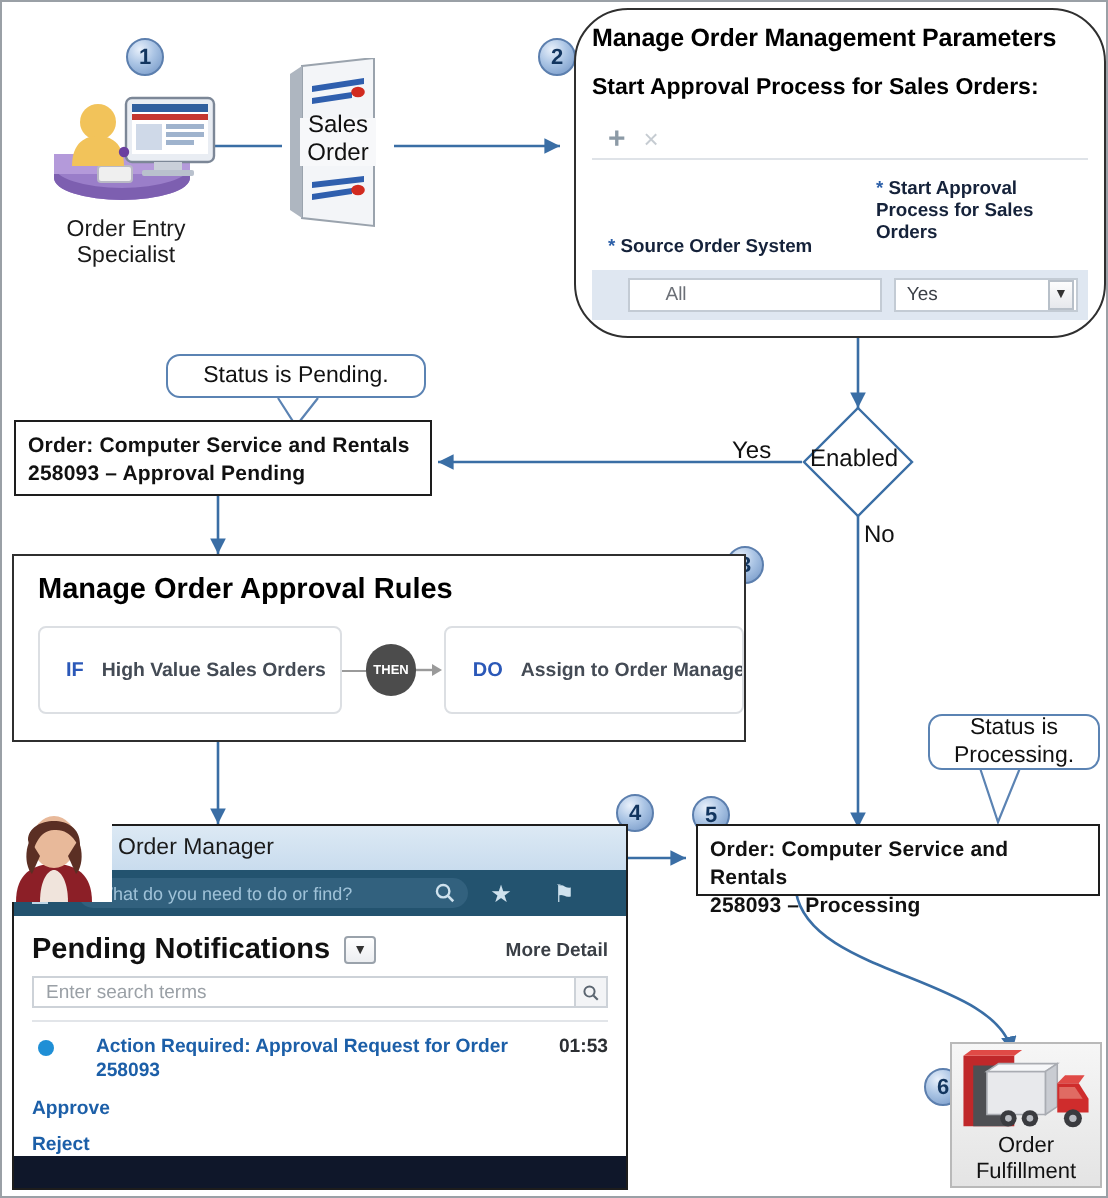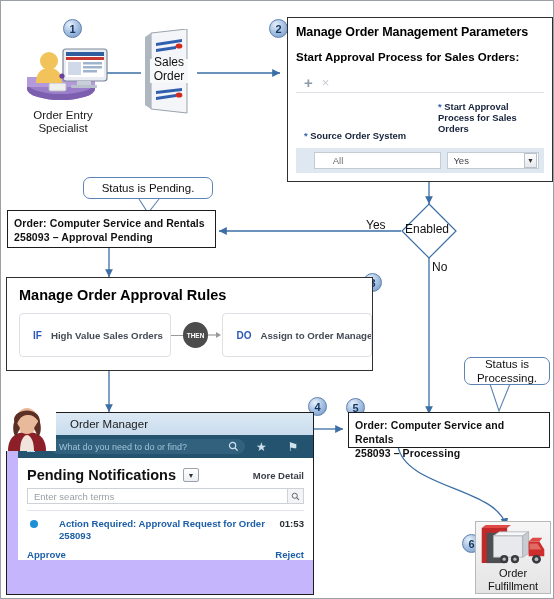--- a/index.html
+++ b/index.html
@@ -100,21 +100,21 @@
   .kw{font-size:10px;font-weight:bold;color:#2b58b8;}
   .rtxt{font-size:9.7px;font-weight:bold;color:#444b55;white-space:nowrap;}
   .then-dot{
     width:26px;height:26px;border-radius:50%;background:#4c4c4c;
     color:#fff;font-size:6.5px;font-weight:bold;
     display:flex;align-items:center;justify-content:center;
   }
 
   
   .app{
-    border:1px solid #1d1d1d;background:#c4b5fd;box-sizing:border-box;overflow:hidden;padding-left:11px;
+    border:1px solid #1d1d1d;background:#0f172a;box-sizing:border-box;overflow:hidden;
   }
   .app-titlebar{
     height:22px;background:linear-gradient(#dce9f4,#c9dcee);
     display:flex;align-items:center;
   }
   .app-title{font-size:11.5px;color:#1a1a1a;padding-left:52px;}
   .app-navbar{
     height:23px;background:#23536f;display:flex;align-items:center;gap:0;
   }
   .searchpill{
@@ -141,21 +141,21 @@
   .srch-btn{
     width:17px;height:16px;border:1px solid #cdd2d8;background:#f3f4f6;
     display:flex;align-items:center;justify-content:center;font-size:9px;color:#667;
     box-sizing:border-box;
   }
   .notif-sep{border-top:1px solid #e2e5e9;margin-top:6px;}
   .notif-row{display:flex;align-items:flex-start;padding-top:7px;gap:14px;}
   .bluedot{width:8px;height:8px;border-radius:50%;background:#1f8fd6;margin:2px 7px 0 3px;flex:none;}
   .notif-txt{font-size:9.6px;font-weight:bold;color:#1c5fa8;line-height:12px;flex:1;}
   .notif-time{font-size:9.6px;color:#2c2f33;font-weight:bold;}
-  .act-row{display:flex;justify-content:space-between;gap:7px;padding-top:7px;}
+  .act-row{display:flex;justify-content:flex-end;gap:7px;padding-top:7px;flex-direction:column;}
   .act-link{font-size:9.6px;color:#1c5fa8;font-weight:bold;}
 
   
   .fulfill-box{
     background:linear-gradient(#f6f6f6,#e4e4e4);
     border:1px solid #b9b9b9;box-sizing:border-box;
     display:flex;flex-direction:column;align-items:center;
   }
   .fulfill-label{font-size:11px;color:#111;text-align:center;line-height:13px;}
 
@@ -260,21 +260,21 @@
     <div class="so-text">
       <div>Sales</div>
       <div>Order</div>
     </div>
   </div>
 
   <div class="abs" style="left:268px;top:18px;">
     <div class="badge">2</div>
   </div>
 
-  <div class="abs panel" style="left:286px;top:16px;width:266px;height:165px;">
+  <div class="abs panel" style="left:286px;top:3px;width:266px;height:165px;border-radius:27px;">
     <div style="padding:7px 8px 0 8px;">
       <div class="panel-title">Manage Order Management Parameters</div>
       <div class="panel-sub" style="margin-top:12px;">Start Approval Process for Sales Orders:</div>
     </div>
 
     <div style="margin:9px 8px 0 8px;">
       <div class="tbl-toolbar">
         <span class="icon-plus">+</span>
         <span class="icon-x">×</span>
       </div>

